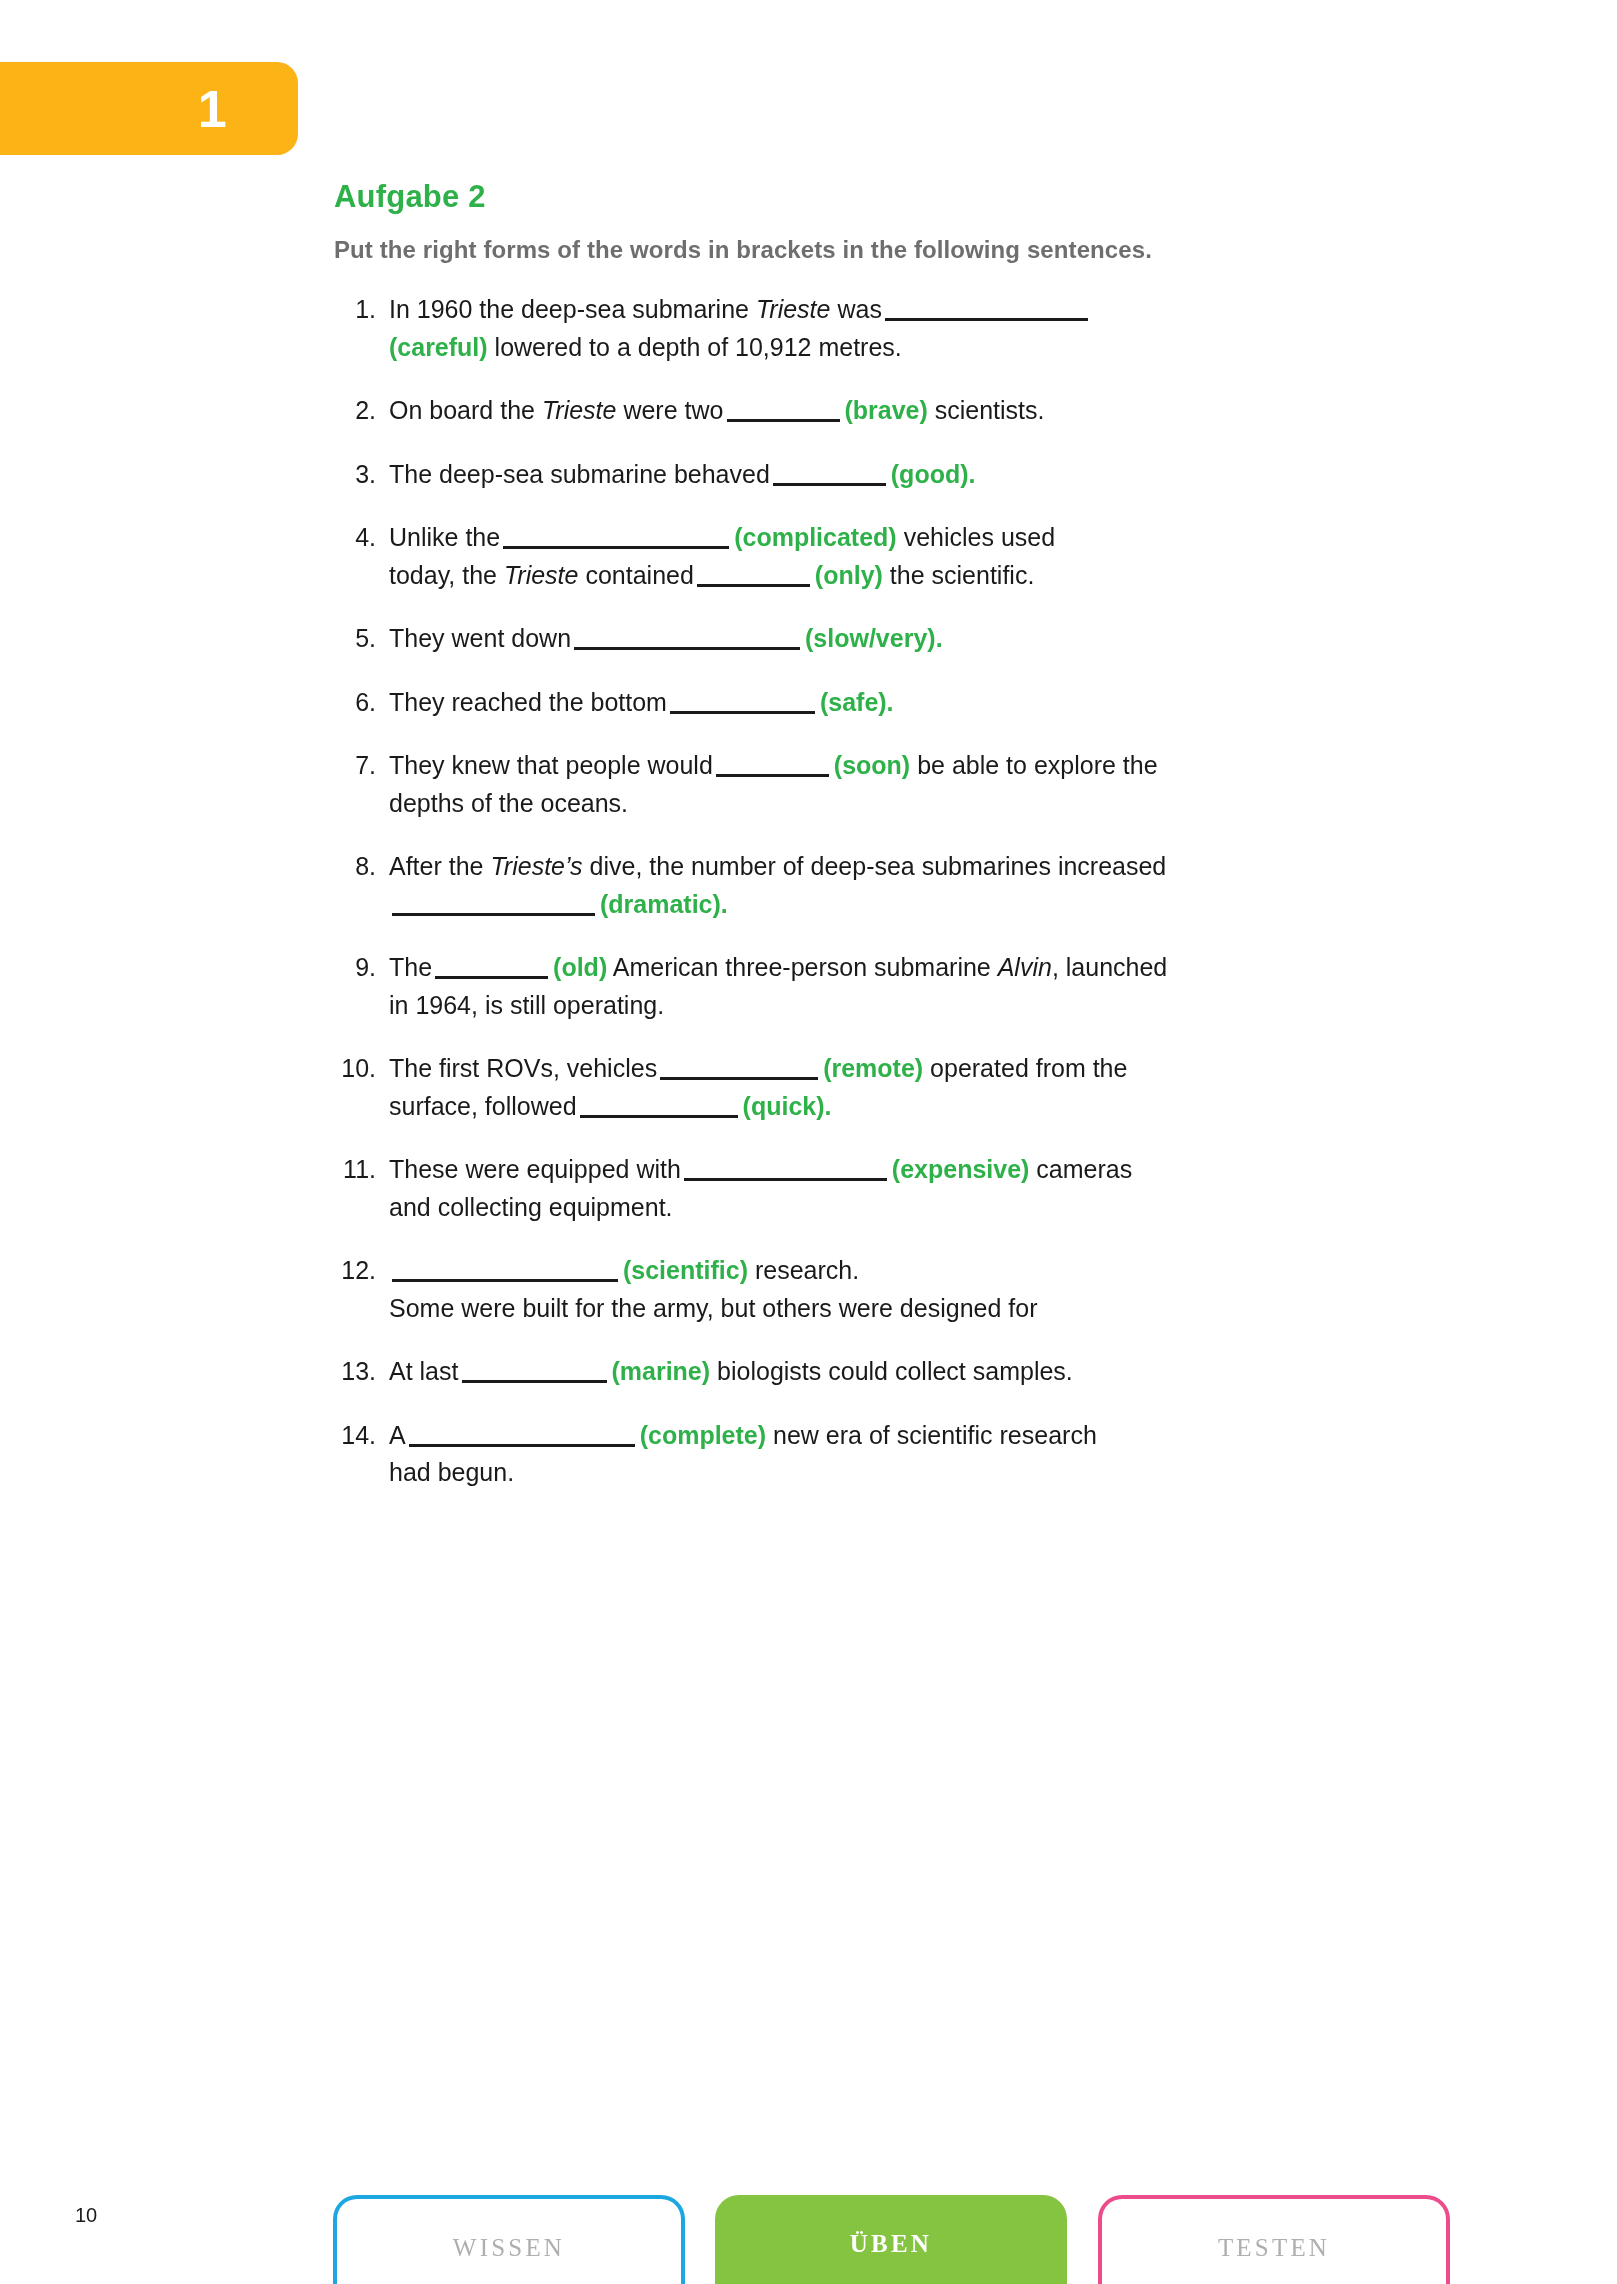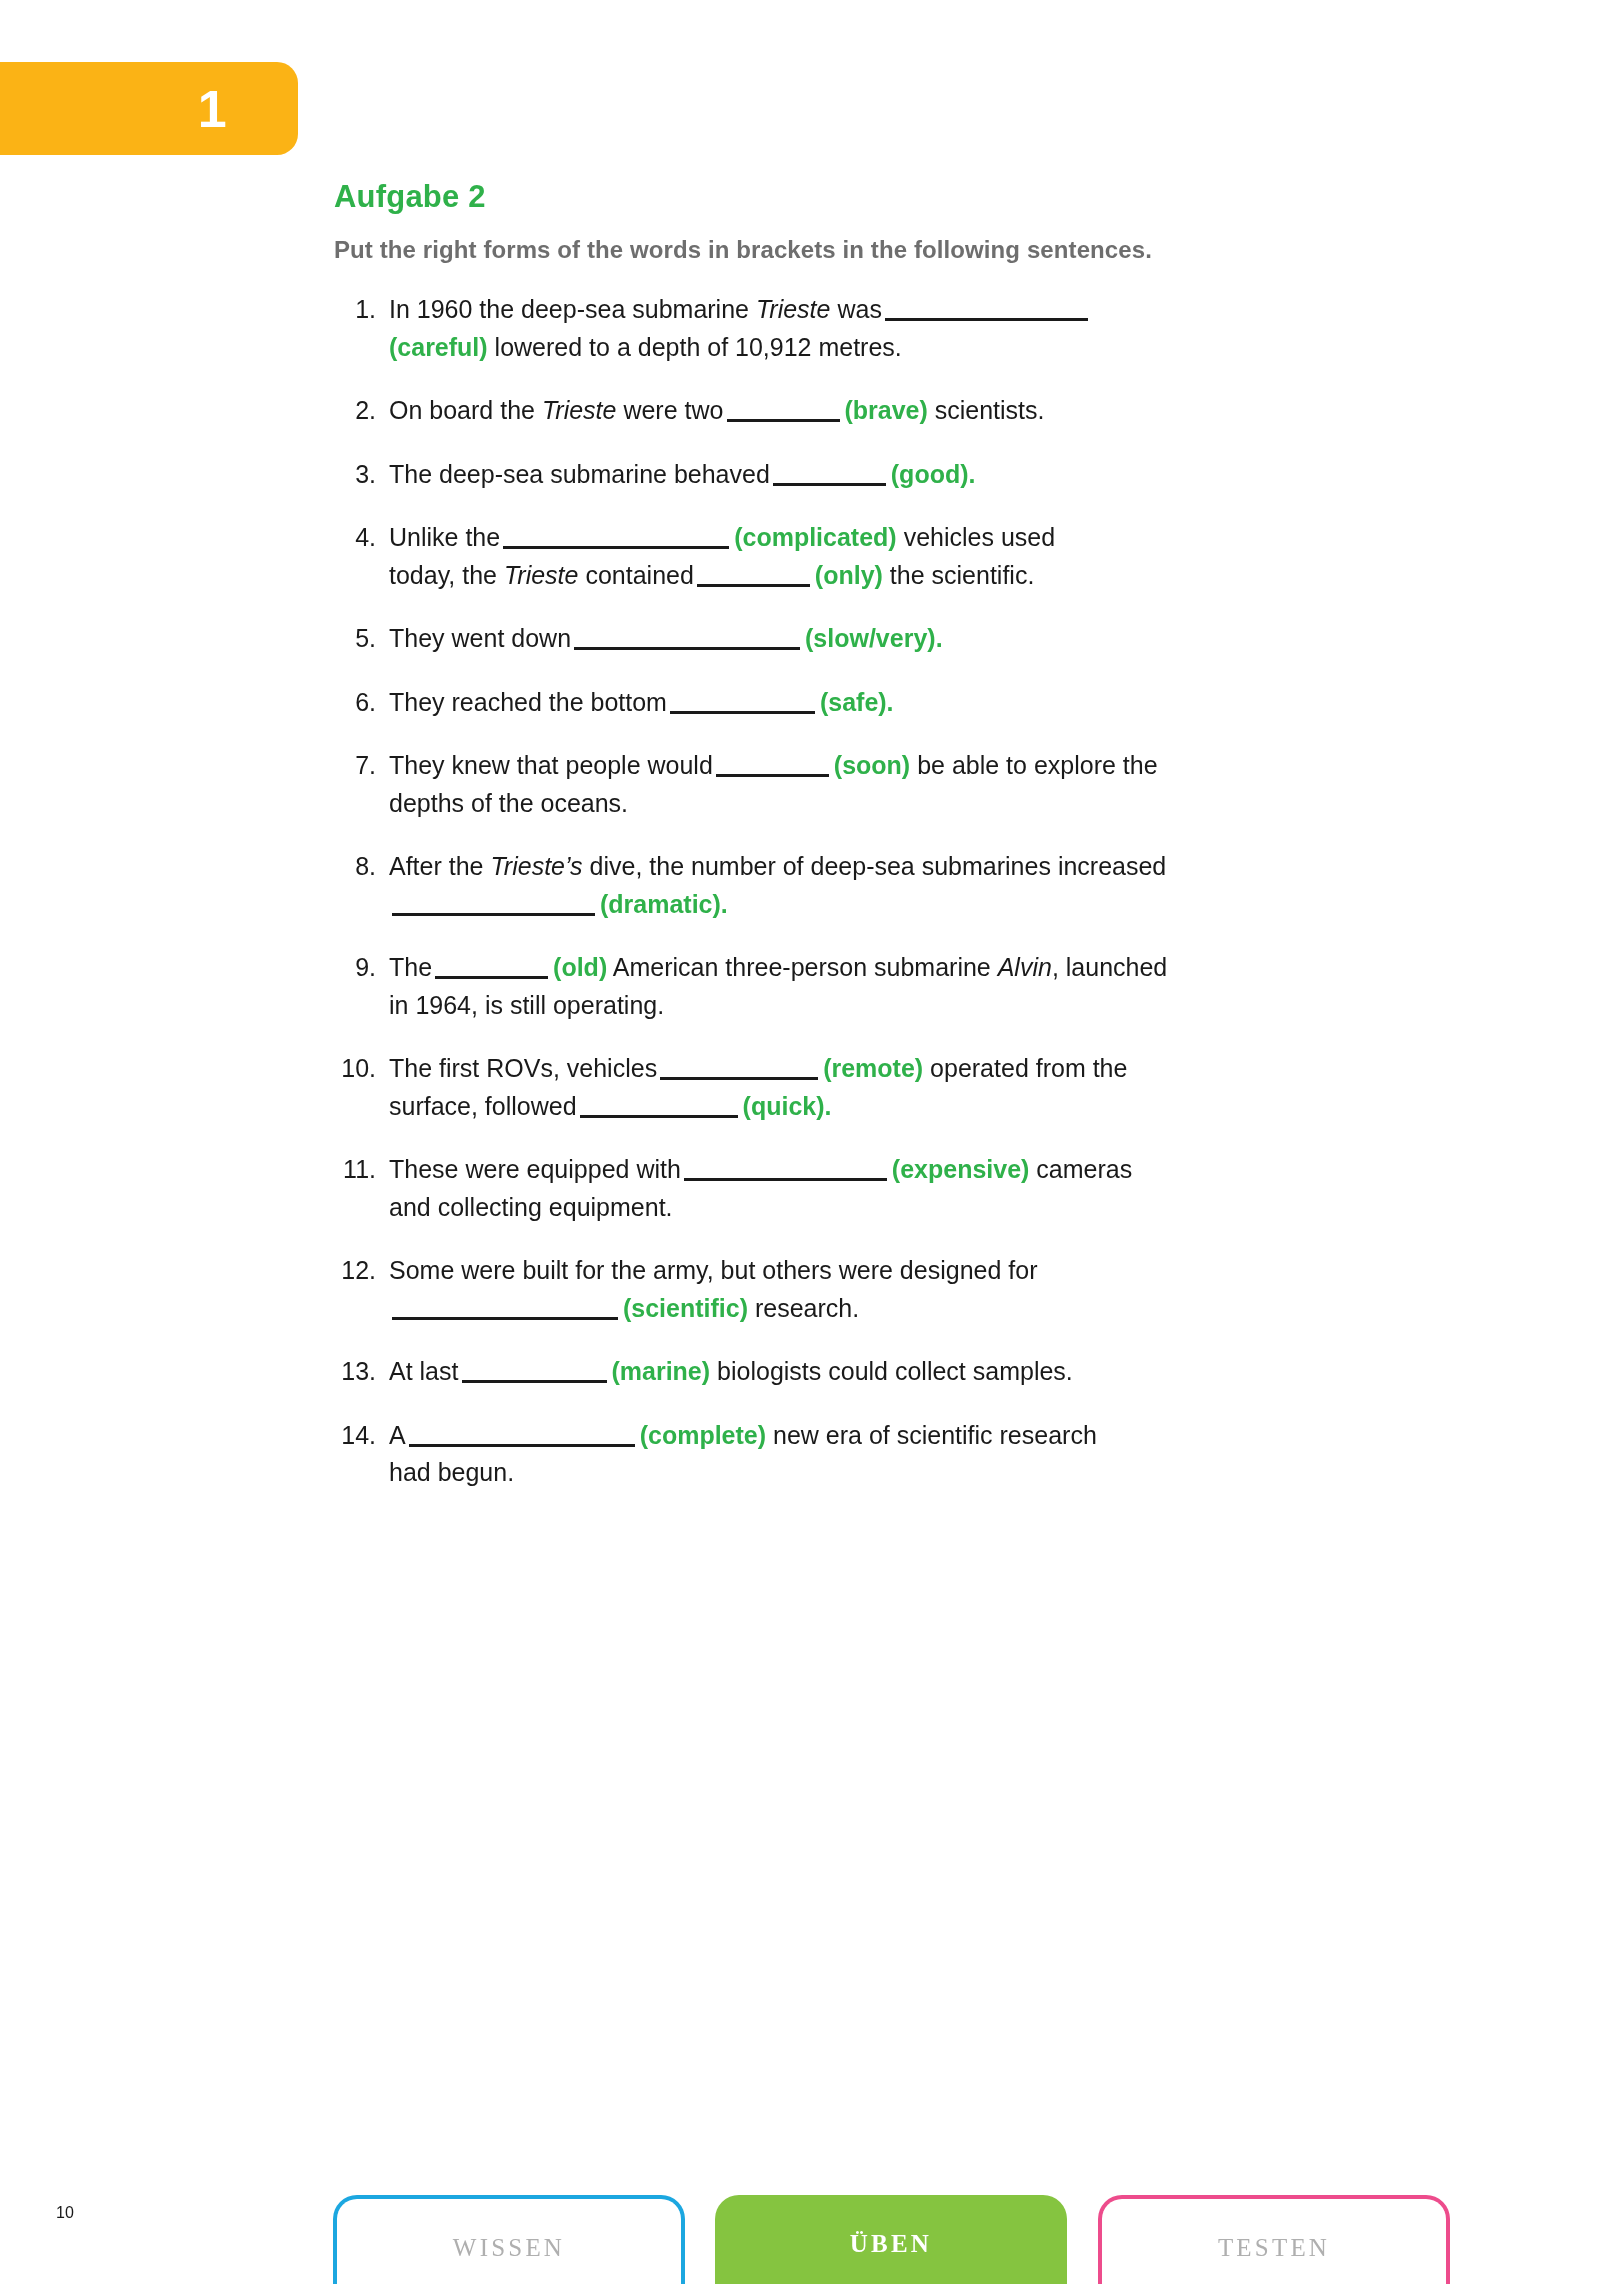--- a/index.html
+++ b/index.html
@@ -98,23 +98,23 @@
     display: inline-block;
     border-bottom: 3.2px solid #1A1A1A;
     vertical-align: -3.2px;
     height: 21px;
     margin: 0 4.8px 0 3.2px;
   }
 
   
   .page-number {
     position: absolute;
-    left: 56px;
+    left: 75px;
     top: 2204px;
-    font-size: 16px;
+    font-size: 20px;
     color: #1A1A1A;
   }
   .footer-nav {
     position: absolute;
     left: 0;
     top: 2195px;
     width: 1618px;
     height: 89px;
     font-family: Liberation Serif, serif;
   }
@@ -214,22 +214,22 @@
         <span class="sentence"><span>The first ROVs, vehicles</span><span class="blank" style="width: 158px;"></span><span class="green">(remote)</span><span> operated from the</span></span>
         <span class="sentence"><span>surface, followed</span><span class="blank" style="width: 158px;"></span><span class="green">(quick).</span></span>
       </li>
       <li>
         <span class="marker">11.</span>
         <span class="sentence"><span>These were equipped with</span><span class="blank" style="width: 203px;"></span><span class="green">(expensive)</span><span> cameras</span></span>
         <span class="sentence"><span>and collecting equipment.</span></span>
       </li>
       <li>
         <span class="marker">12.</span>
+        <span class="sentence"><span class="blank" style="width: 226px;"></span><span class="green">(scientific)</span><span> research.</span></span>
         <span class="sentence"><span>Some were built for the army, but others were designed for</span></span>
-        <span class="sentence"><span class="blank" style="width: 226px;"></span><span class="green">(scientific)</span><span> research.</span></span>
       </li>
       <li>
         <span class="marker">13.</span>
         <span class="sentence"><span>At last</span><span class="blank" style="width: 145px;"></span><span class="green">(marine)</span><span> biologists could collect samples.</span></span>
       </li>
       <li>
         <span class="marker">14.</span>
         <span class="sentence"><span>A</span><span class="blank" style="width: 226px;"></span><span class="green">(complete)</span><span> new era of scientific research</span></span>
         <span class="sentence"><span>had begun.</span></span>
       </li>

